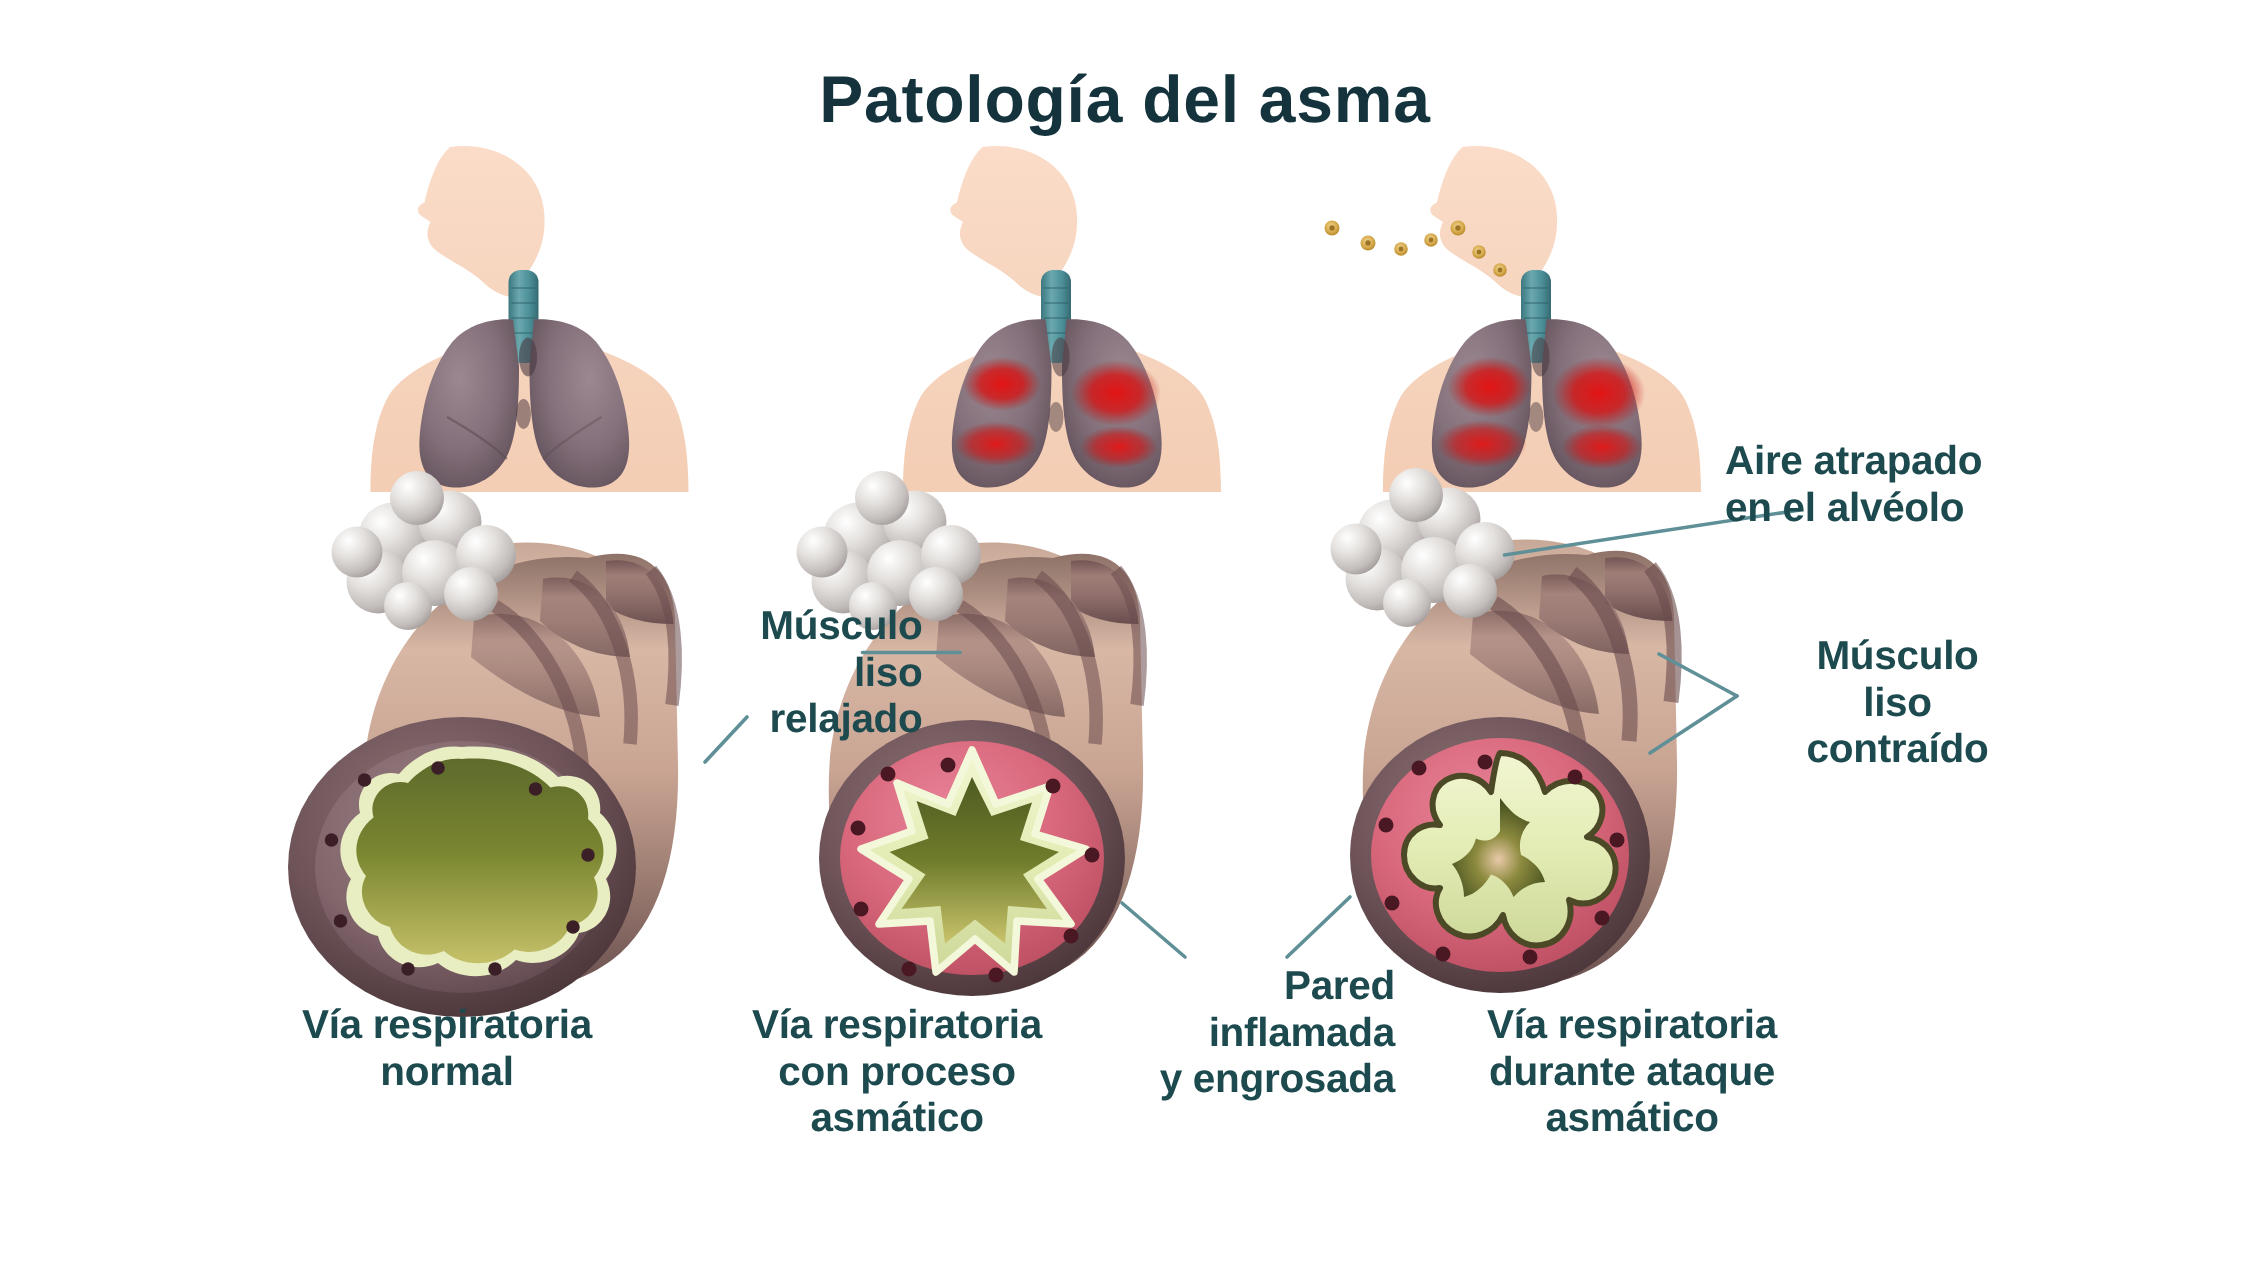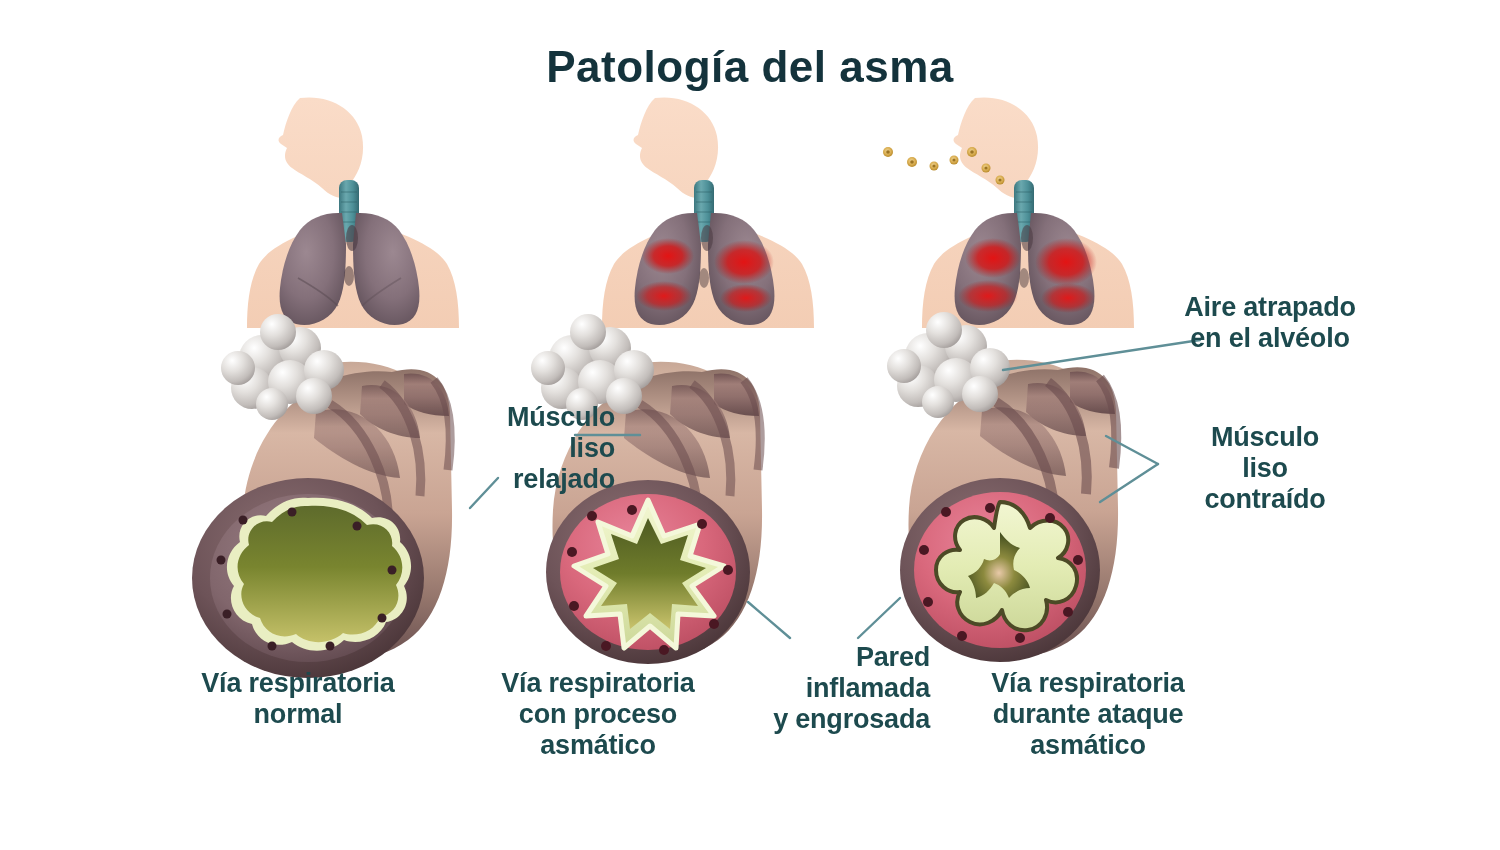--- a/index.html
+++ b/index.html
@@ -48,21 +48,21 @@
     font-family: "Liberation Sans", sans-serif;
     font-weight: bold;
     font-size: 44px;
     letter-spacing: 0.5px;
   }
   .lbl-normal      { left: 178px; top: 628px; width: 240px; text-align: center; font-size: 27px; }
   .lbl-asthmatic   { left: 478px; top: 628px; width: 240px; text-align: center; font-size: 27px; }
   .lbl-attack      { left: 968px; top: 628px; width: 240px; text-align: center; font-size: 27px; }
   .lbl-muscle-rel  { left: 455px; top: 362px; width: 160px; text-align: right; font-size: 27px; }
   .lbl-muscle-con  { left: 1165px; top: 382px; width: 200px; text-align: center; font-size: 27px; }
-  .lbl-air         { left: 1150px; top: 252px; width: 240px; text-align: center; font-size: 27px; }
+  .lbl-air         { left: 1150px; top: 252px; width: 240px; font-size: 27px; }
   .lbl-wall        { left: 740px; top: 602px; width: 190px; text-align: right; font-size: 27px; }
 </style>
 </head>
 <body>
 
 <div id="stage">
 
   <div id="page-title">Patología del asma</div>
 
   <svg id="diagram-svg" viewBox="0 0 1500 850" xmlns="http://www.w3.org/2000/svg">

